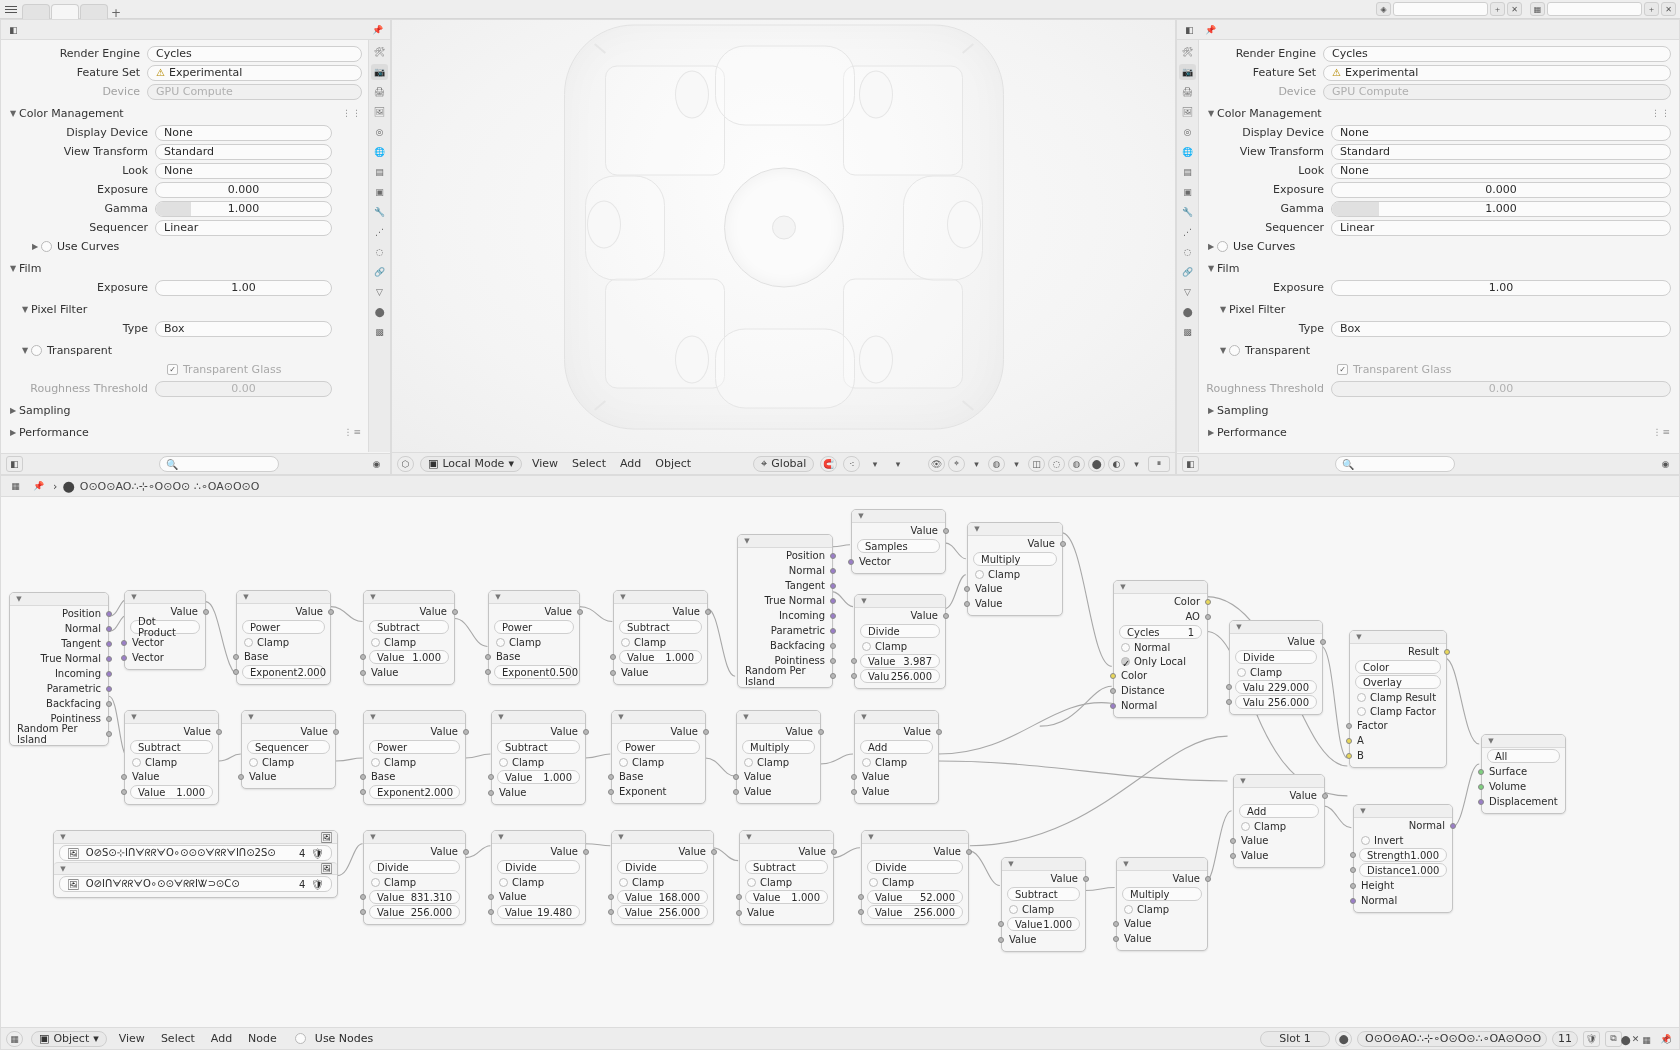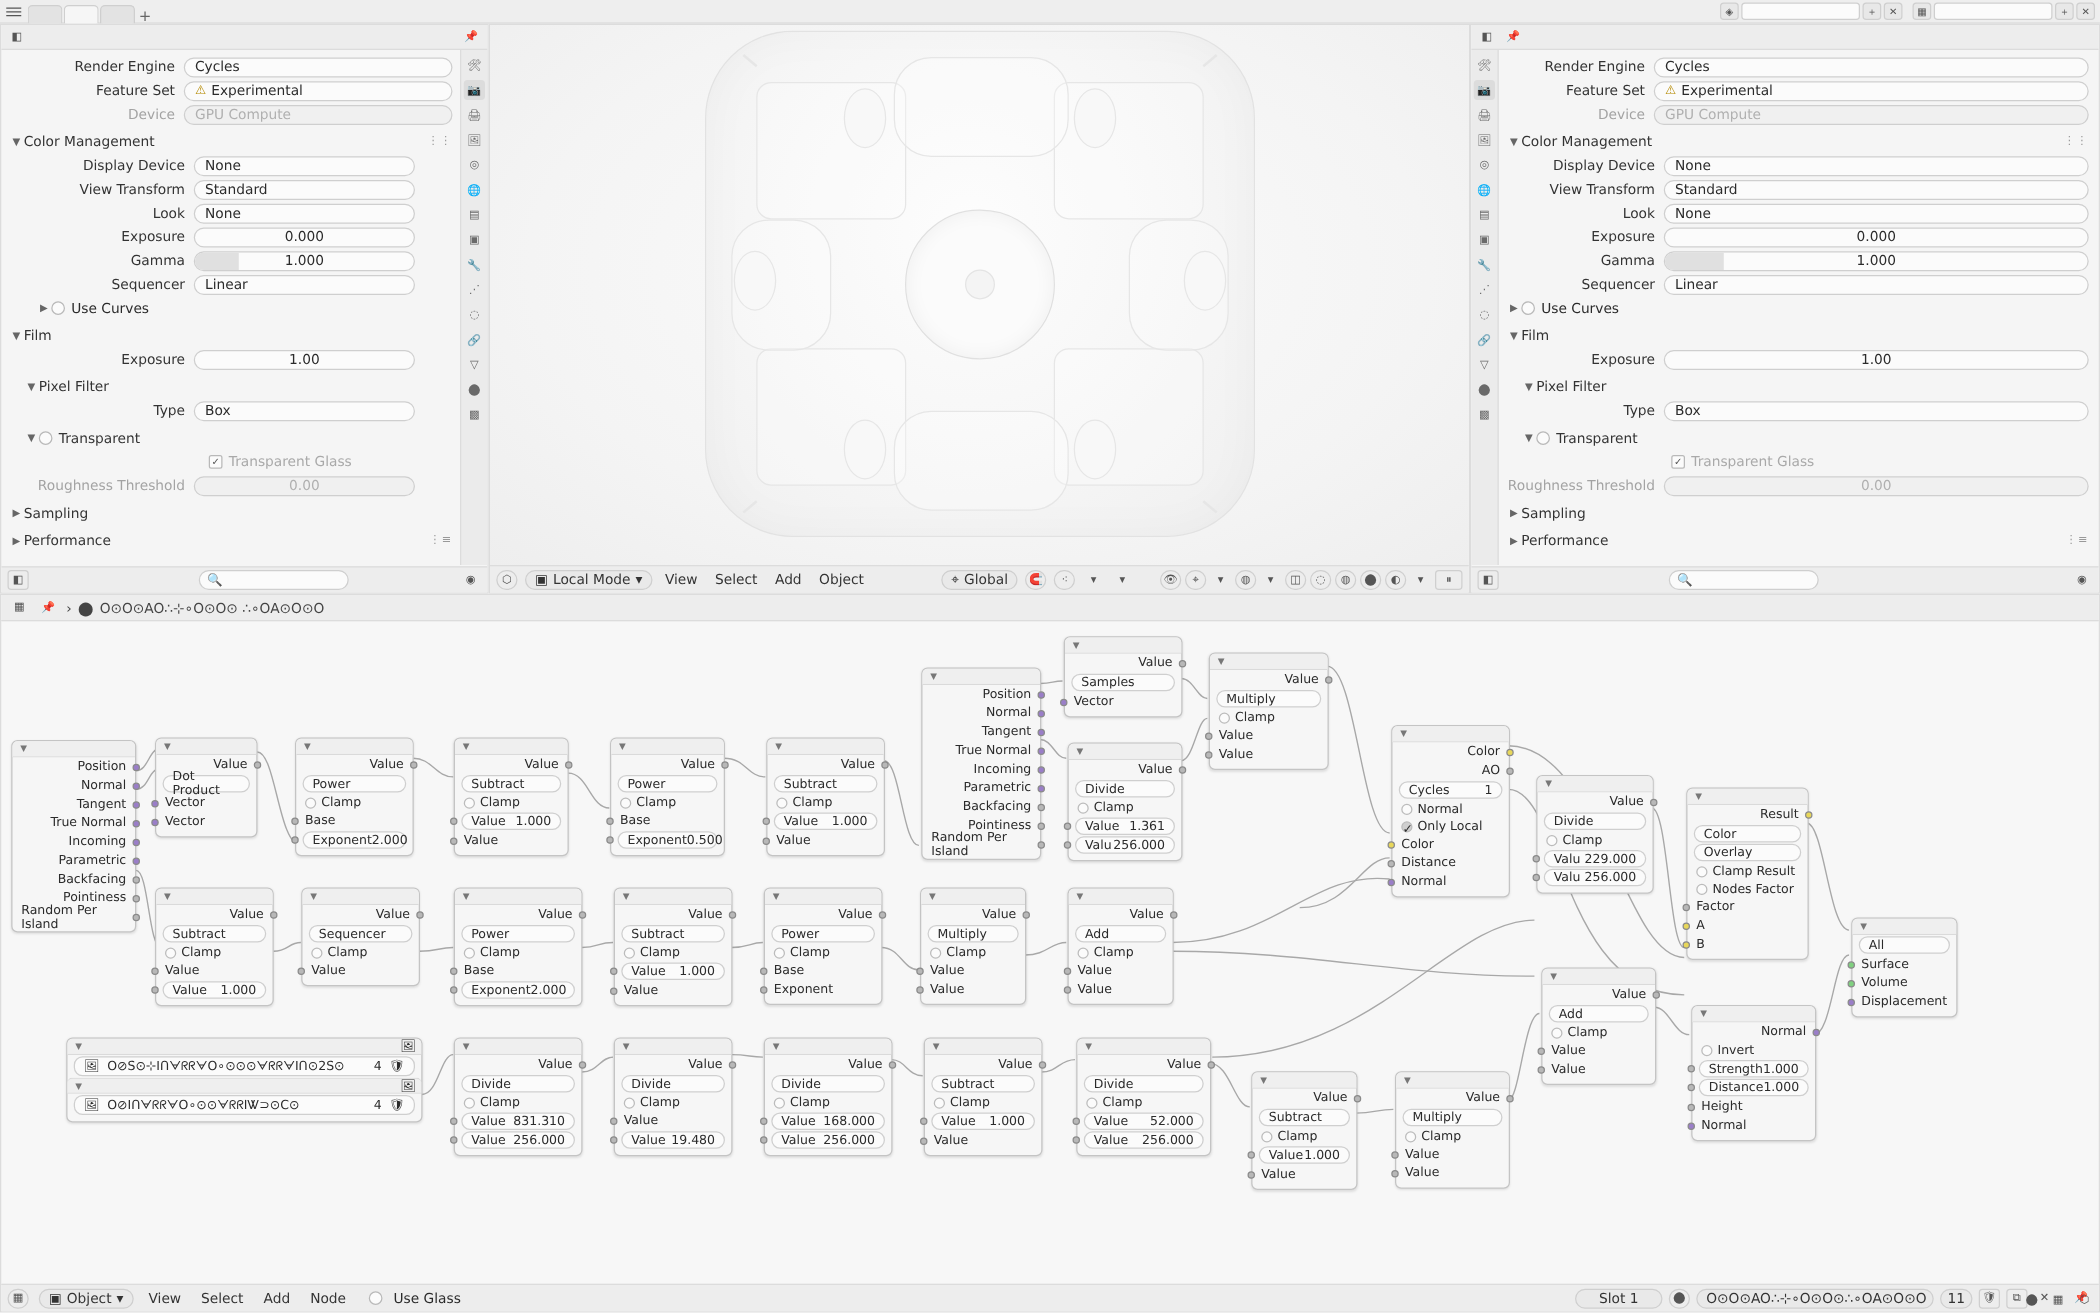--- a/index.html
+++ b/index.html
@@ -845,21 +845,21 @@
         <div class="nwidget">
             <span>Divide</span>
           </div>
         <div class="nchk">
             <span class="dot"></span>
             <span>Clamp</span>
           </div>
         <div class="nwidget">
             <span class="sock in s-gray" style="left:-10px"></span>
             <span class="lft">Value</span>
-            <span class="rgt">1.361</span>
+            <span class="rgt">3.987</span>
           </div>
         <div class="nwidget">
             <span class="sock in s-gray" style="left:-10px"></span>
             <span class="lft">Valu</span>
             <span class="rgt">256.000</span>
           </div>
       </div>
 
       <div class="node" style="left:966px; top:25px; width:96px;">
         <div class="node-head">
@@ -964,21 +964,21 @@
           </div>
         <div class="nwidget">
             <span>Overlay</span>
           </div>
         <div class="nchk">
             <span class="dot"></span>
             <span>Clamp Result</span>
           </div>
         <div class="nchk">
             <span class="dot"></span>
-            <span>Nodes Factor</span>
+            <span>Clamp Factor</span>
           </div>
         <div class="nrow">
             <span class="sock in s-gray"></span>
             <span>Factor</span>
           </div>
         <div class="nrow">
             <span class="sock in s-yellow"></span>
             <span>A</span>
           </div>
         <div class="nrow">
@@ -1453,21 +1453,21 @@
         <span>▣</span>
         <span>Object</span>
         <span>▾</span>
       </div>
       <div class="menuitem">View</div>
       <div class="menuitem">Select</div>
       <div class="menuitem">Add</div>
       <div class="menuitem">Node</div>
       <div style="display:flex;align-items:center;gap:4px;margin-left:6px">
         <span class="chk"></span>
-        <span>Use Glass</span>
+        <span>Use Nodes</span>
       </div>
       <div style="margin-left:auto; display:flex; align-items:center; gap:5px;">
         <div class="pill" style="width:70px; justify-content:center">
           <span>Slot 1</span>
         </div>
         <div class="iconbtn round">⬤</div>
         <div class="pill" style="width:190px">
           <span>O⊙O⊙AO∴⊹∘O⊙O⊙∴∘OA⊙O⊙O</span>
         </div>
         <div class="pill" style="padding:0 5px">11</div>

